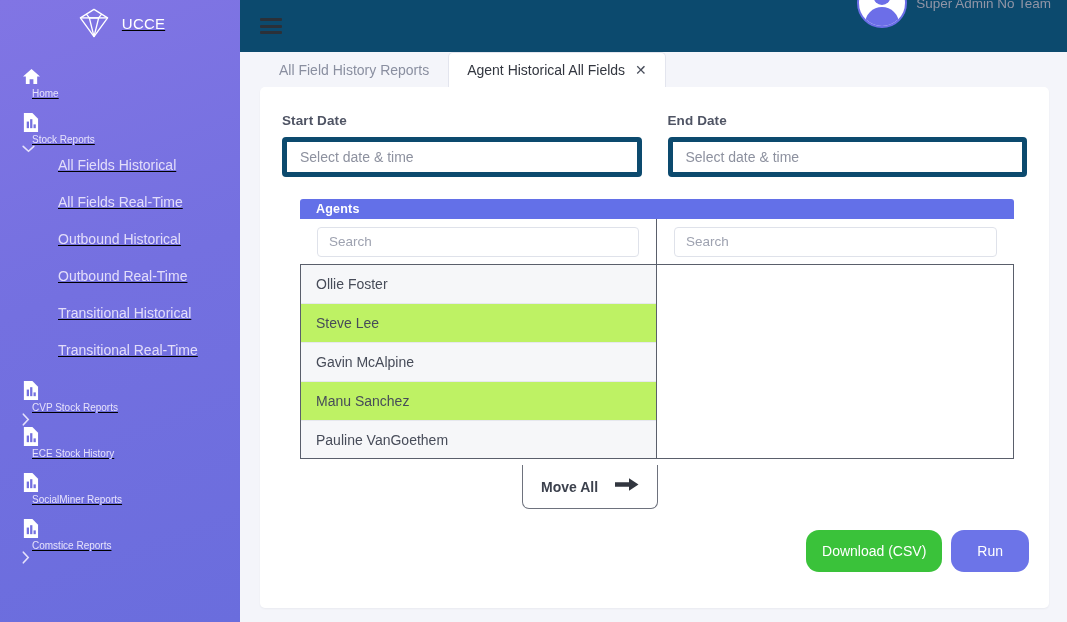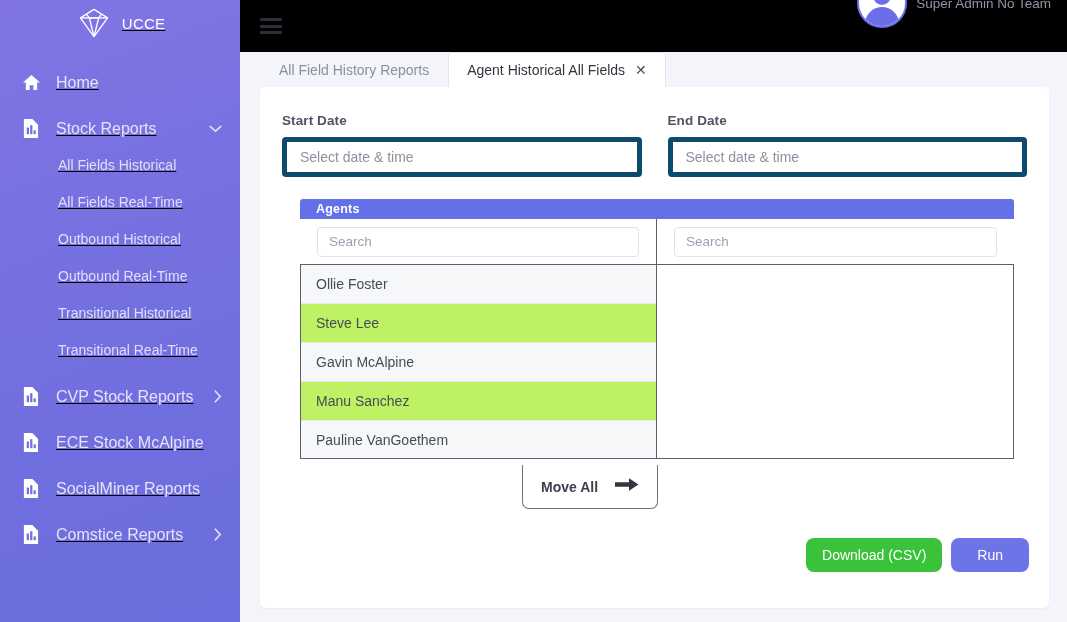--- a/index.html
+++ b/index.html
@@ -21,24 +21,24 @@
     height: 42px; display: flex; align-items: center;
     justify-content: center; gap: 9px; padding-top: 4px;
   }
   .brand-logo { width: 38px; height: 34px; display: block; }
   .brand-name {
     color: #ffffff; font-size: 15px; font-weight: 400;
     letter-spacing: .2px;
   }
   .nav { margin-top: 22px; }
   .nav-item {
-    display: flex; align-items: center;
+    display: flex; 
     height: 37px; padding: 0 18px 0 22px;
-    color: #e6e2fb; font-size: 16px;
-    cursor: pointer; position: relative;
+    color: #e6e2fb; font-size: 10px;
+    cursor: pointer; position: relative; flex-direction: column;
   }
   .nav-item .ico {
     width: 24px; flex: 0 0 24px; display: flex;
     align-items: center; justify-content: flex-start;
   }
   .nav-item .lbl { margin-left: 10px; flex: 1 1 auto; white-space: nowrap; }
   .nav-item .caret { flex: 0 0 auto; display: flex; align-items: center; }
   .nav-sub {
     display: block; padding: 0 0 0 58px;
     height: 37px; line-height: 37px;
@@ -47,21 +47,21 @@
   }
   .nav-spacer-top { margin-top: 9px; }
 
   
   .main {
     flex: 1 1 auto; height: 622px;
     display: flex; flex-direction: column;
     background: #f4f5fa; position: relative;
   }
   .topbar {
-    height: 52px; background: #000000; flex: 0 0 52px;
+    height: 52px; background: #0c4a6e; flex: 0 0 52px;
     display: flex; align-items: center; position: relative;
   }
   .hamburger {
     margin-left: 20px; width: 22px; height: 16px;
     display: flex; flex-direction: column; justify-content: space-between;
     cursor: pointer;
   }
   .hamburger span { display: block; height: 3px; background: #2b3038; border-radius: 1px; }
   .user-area {
     position: absolute; right: 16px; top: -22px;
@@ -189,23 +189,23 @@
   .move-btn .mv-label {
     font-size: 14px; font-weight: bold; color: #3c414d;
   }
 
   
   .actions {
     position: absolute; right: 20px; bottom: 36px;
     display: flex; align-items: center; gap: 9px;
   }
   .btn {
-    border: none; border-radius: 8px; cursor: pointer;
+    border: none; border-radius: 13px; cursor: pointer;
     font-family: "Liberation Sans", sans-serif;
-    font-size: 14px; color: #ffffff; height: 34px;
+    font-size: 14px; color: #ffffff; height: 42px;
     padding: 0 16px; white-space: nowrap;
   }
   .btn-download { background: #3ac23a; }
   .btn-run { background: #6c74e8; padding: 0 26px; }
 </style>
 </head>
 <body>
 
 <div class="app">
 
@@ -280,21 +280,21 @@
 
       <div class="nav-item nav-spacer-top">
         <span class="ico">
           <svg width="17" height="19" viewBox="0 0 18 20">
             <path fill="#ffffff" d="M2 0 H11 L17 6 V20 H2 Z"></path>
             <rect x="5" y="9" width="2.4" height="7" fill="#7470e0"></rect>
             <rect x="8.6" y="6.5" width="2.4" height="9.5" fill="#7470e0"></rect>
             <rect x="12.2" y="12" width="2.4" height="4" fill="#7470e0"></rect>
           </svg>
         </span>
-        <span class="lbl">ECE Stock McAlpine</span>
+        <span class="lbl">ECE Stock History</span>
       </div>
 
       <div class="nav-item nav-spacer-top">
         <span class="ico">
           <svg width="17" height="19" viewBox="0 0 18 20">
             <path fill="#ffffff" d="M2 0 H11 L17 6 V20 H2 Z"></path>
             <rect x="5" y="9" width="2.4" height="7" fill="#7470e0"></rect>
             <rect x="8.6" y="6.5" width="2.4" height="9.5" fill="#7470e0"></rect>
             <rect x="12.2" y="12" width="2.4" height="4" fill="#7470e0"></rect>
           </svg>

